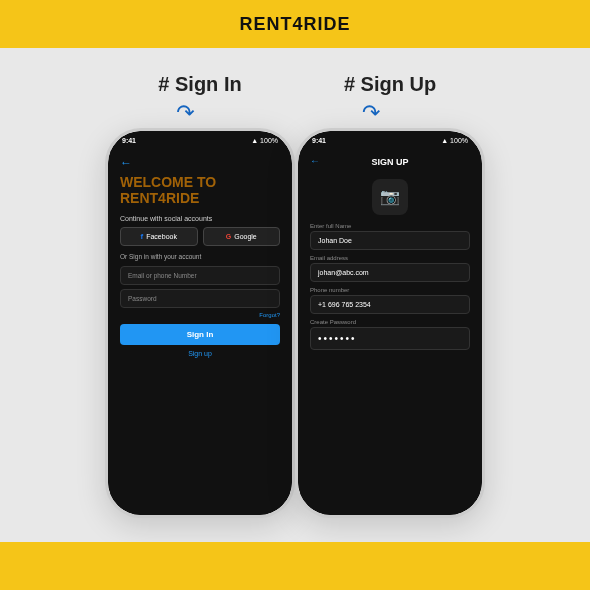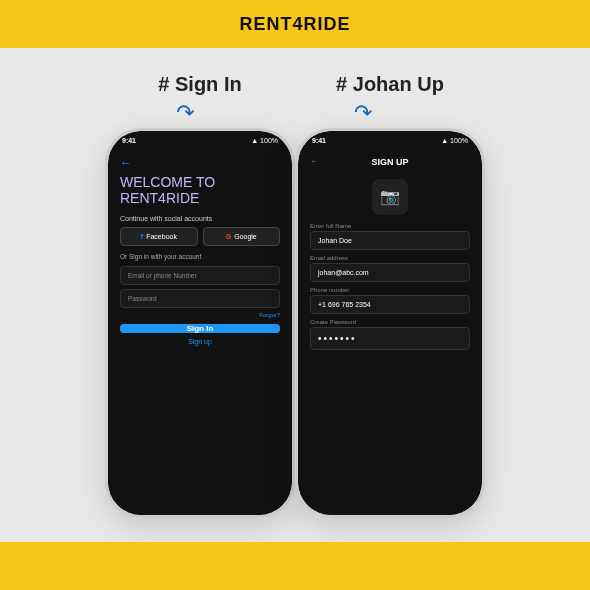--- a/index.html
+++ b/index.html
@@ -117,22 +117,22 @@
     }
 
     .back-arrow {
       color: #2196F3;
       font-size: 12px;
       margin-bottom: 6px;
     }
 
     .welcome-title {
       font-size: 14px;
-      font-weight: 400;
-      color: #c4b5fd;
+      font-weight: 700;
+      color: #a16207;
       line-height: 1.2;
       margin-bottom: 8px;
     }
 
     .social-label {
       font-size: 7px;
       color: #ccc;
       margin-bottom: 5px;
     }
 
@@ -187,20 +187,21 @@
     .forgot-link {
       text-align: right;
       font-size: 6px;
       color: #2196F3;
       margin-bottom: 6px;
     }
 
     .signin-btn {
       background: #2196F3;
       border-radius: 4px;
+      padding: 6px;
       text-align: center;
       color: #fff;
       font-size: 8px;
       font-weight: 600;
       margin-bottom: 5px;
     }
 
     .signup-link {
       text-align: center;
       font-size: 7px;
@@ -350,21 +351,21 @@
           <div class="forgot-link">Forgot?</div>
           <div class="signin-btn">Sign In</div>
           <div class="signup-link">Sign up</div>
         </div>
       </div>
     </div>
   </div>
 
   <div class="phone-section">
     <div class="label-and-arrow">
-      <span class="section-label"># Johan Up</span>
+      <span class="section-label"># Sign Up</span>
       <span class="curved-arrow">↷</span>
     </div>
 
     <div class="phone">
       <div class="phone-inner">
 
         <div class="status-bar">
           <span class="status-left">9:41</span>
           <span class="status-right">
             <span>▲</span>

